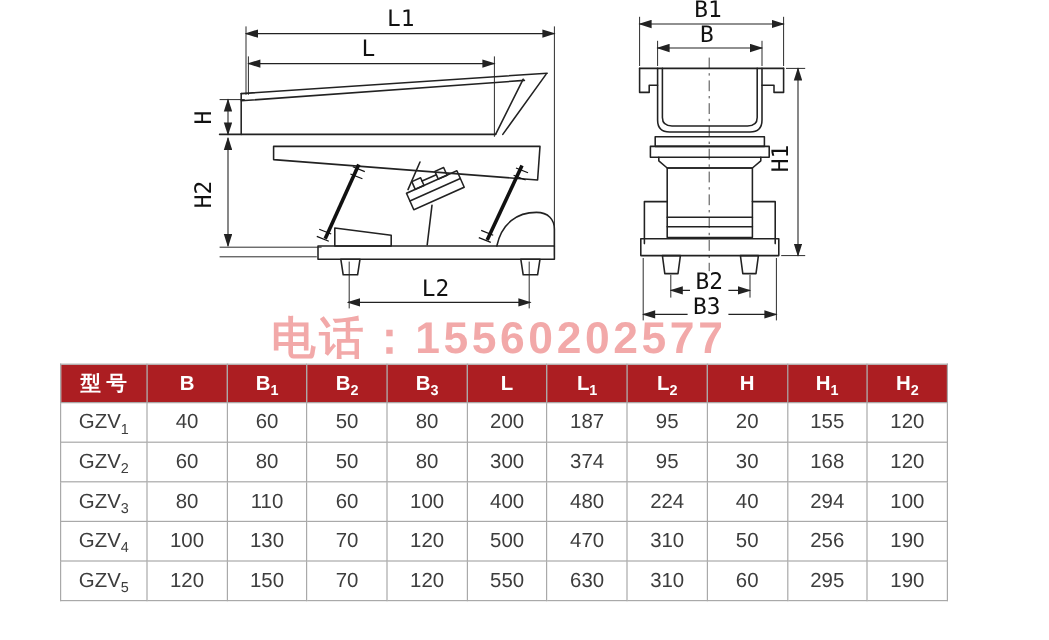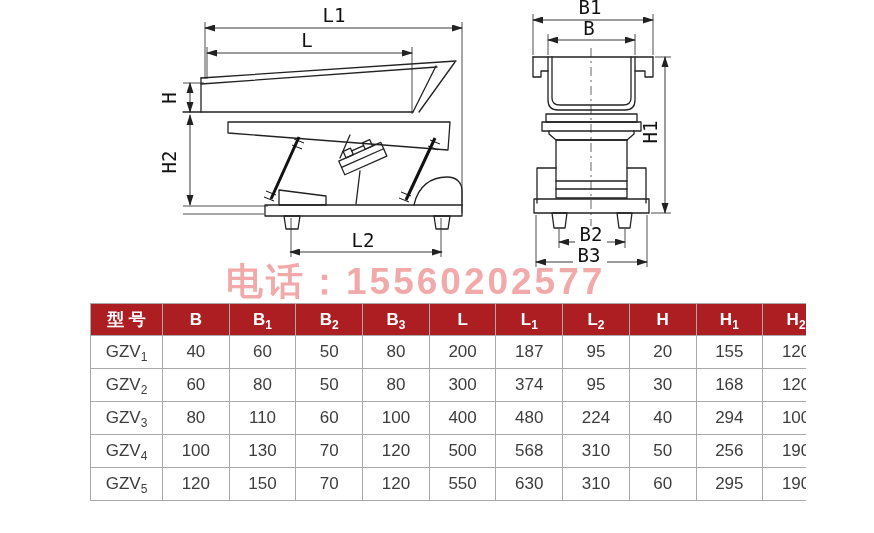--- a/index.html
+++ b/index.html
@@ -10,21 +10,21 @@
   svg .dim{stroke:#222;stroke-width:.9;fill:none;}
   svg .ext{stroke:#222;stroke-width:.8;fill:none;}
   svg .spring{stroke:#111;stroke-width:3;fill:none;}
   svg .tick{stroke:#111;stroke-width:1;fill:none;}
   svg .cl{stroke:#222;stroke-width:.7;fill:none;stroke-dasharray:9 4 2 4;}
   svg text.lbl{font-family:"DejaVu Sans Mono","Liberation Mono",monospace;font-size:19px;fill:#111;}
   .watermark{position:absolute;left:226px;top:257px;white-space:nowrap;
              font-family:Liberation Sans, sans-serif;
              font-size:37px;letter-spacing:3px;color:#f2a9a9;font-weight:bold;}
   table.spec{position:absolute;left:50px;top:303px;width:740px;border-collapse:collapse;
-             table-layout:fixed;text-align:center;font-size:17px;color:#3d3d3d;background:#fff;margin-left:40px;}
+             table-layout:fixed;text-align:center;font-size:17px;color:#3d3d3d;background:#fff;}
   table.spec th{background:#ac1e22;color:#ffffff;font-weight:bold;height:29px;
                 border:1px solid #a9a9a9;font-size:17px;}
   table.spec td{border:1px solid #a9a9a9;height:30px;background:#fff;}
   table.spec sub{font-size:12px;line-height:0;}
 </style>
 </head>
 <body>
 
 <div class="stage">
 
@@ -222,21 +222,21 @@
           <td>294</td>
           <td>100</td>
         </tr>
         <tr>
           <td>GZV<sub>4</sub></td>
           <td>100</td>
           <td>130</td>
           <td>70</td>
           <td>120</td>
           <td>500</td>
-          <td>568</td>
+          <td>470</td>
           <td>310</td>
           <td>50</td>
           <td>256</td>
           <td>190</td>
         </tr>
         <tr>
           <td>GZV<sub>5</sub></td>
           <td>120</td>
           <td>150</td>
           <td>70</td>

